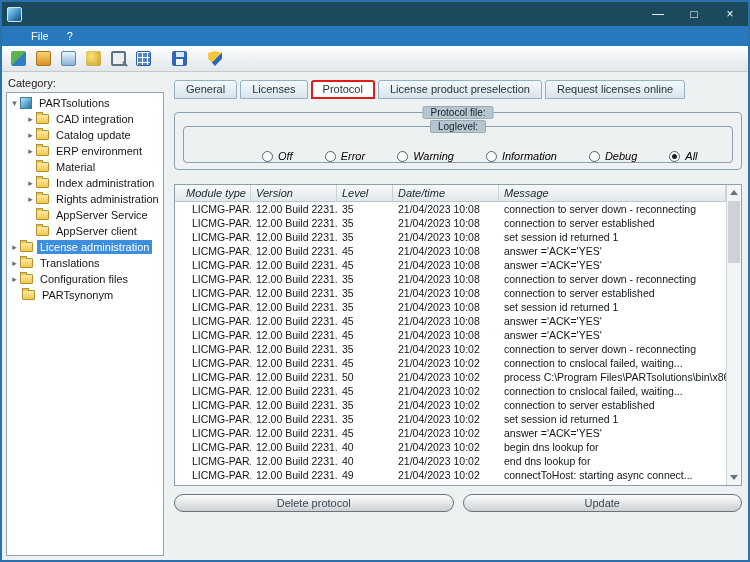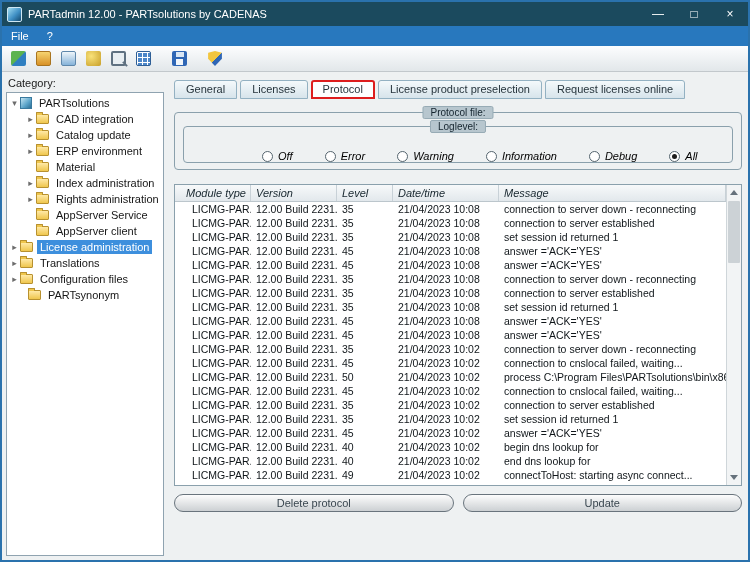--- a/index.html
+++ b/index.html
@@ -14,21 +14,21 @@
   .app-icon { width:15px; height:15px; margin:0 6px 0 5px; border-radius:2px;
               background:linear-gradient(135deg,#9fdcf2 0%,#3f8fc4 55%,#14496d 100%);
               border:1px solid #cfe7f3; flex:none; }
   .title { white-space:nowrap; }
   .win-controls { margin-left:auto; display:flex; height:100%; }
   .win-btn { width:36px; display:flex; align-items:center; justify-content:center;
              font-size:12px; color:#fff; }
 
   
   .menubar { height:20px; background:#2878be; display:flex; align-items:center;
-             color:#fff; padding-left:0; flex:none; }
+             color:#fff; padding-left:20px; flex:none; }
   .menu-item { padding:2px 9px; }
 
   
   .toolbar { height:26px; background:linear-gradient(180deg,#fcfdfe,#e2e7ea);
              border-bottom:1px solid #c2c8cc; display:flex; align-items:center;
              padding:0 5px; gap:3px; flex:none; }
   .tb-btn { width:22px; height:22px; display:flex; align-items:center; justify-content:center;
             border-radius:3px; }
   .tb-sep { width:8px; height:22px; }
   .tb-btn i { display:block; width:15px; height:15px; border-radius:2px; position:relative; }
@@ -133,21 +133,20 @@
          border-radius:9px; background:linear-gradient(180deg,#fdfdfd,#ccd0d3); color:#3a4750;
          white-space:nowrap; overflow:hidden; }
 </style>
 </head>
 <body>
 
 <div class="window">
 
   <div class="titlebar">
     <span class="app-icon"></span>
-    <span class="title">PARTadmin 12.00 - PARTsolutions by CADENAS</span>
     <div class="win-controls">
       <span class="win-btn">—</span>
       <span class="win-btn">□</span>
       <span class="win-btn">×</span>
     </div>
   </div>
 
   <div class="menubar" id="menubar">
       <span class="menu-item">File</span>
       <span class="menu-item">?</span>
@@ -240,21 +239,21 @@
           <div class="tree-item" style="padding-left: 2px;">
             <span class="tree-expander">▸</span>
             <span class="icon-folder"></span>
             <span class="tree-label">Translations</span>
           </div>
           <div class="tree-item" style="padding-left: 2px;">
             <span class="tree-expander">▸</span>
             <span class="icon-folder"></span>
             <span class="tree-label">Configuration files</span>
           </div>
-          <div class="tree-item" style="padding-left: 10px; text-align: center;">
+          <div class="tree-item" style="padding-left: 4px; text-align: center;">
             <span class="tree-expander"></span>
             <span class="icon-folder"></span>
             <span class="tree-label">PARTsynonym</span>
           </div>
         </div>
     </div>
 
     <div class="content">
 
       <div class="tabs" id="tabs">

